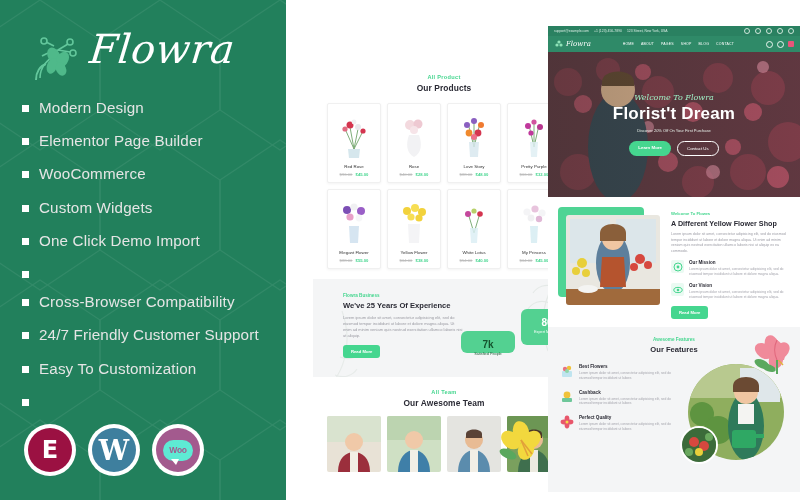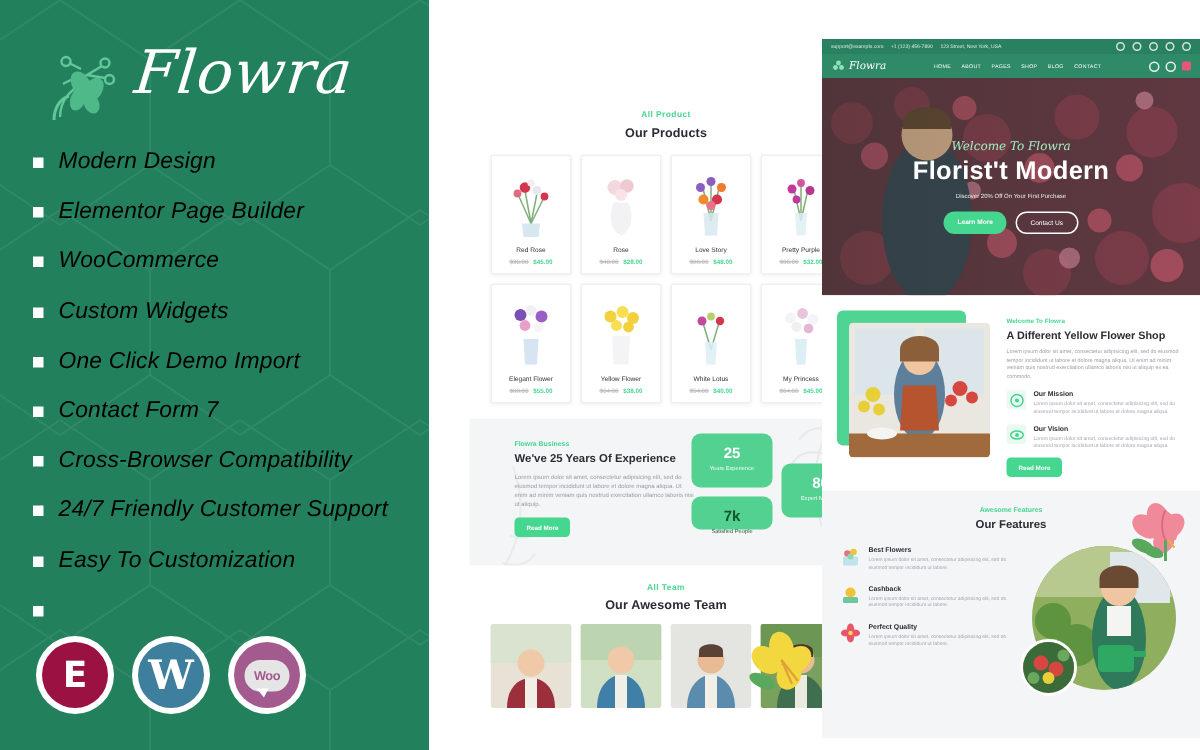--- a/index.html
+++ b/index.html
@@ -12,32 +12,32 @@
     background:#22805c;overflow:hidden;}
   .hexbg{position:absolute;inset:0;opacity:.16;}
   .brand{position:absolute;left:30px;top:28px;width:230px;height:62px;}
   .brand svg{position:absolute;left:0;top:4px;}
   .brandword{position:absolute;left:60px;top:-2px;font-family:"DejaVu Serif",serif;
     font-style:italic;font-size:40px;color:#ffffff;letter-spacing:.5px;
     transform:skewX(-6deg);}
   .flist{position:absolute;left:22px;top:98px;width:260px;}
   .fitem{display:flex;align-items:flex-start;margin-bottom:14.2px;}
   .bullet{width:7px;height:7px;background:#ffffff;margin-top:7px;margin-right:10px;flex:none;}
-  .ftext{color:#000000;font-size:15.2px;line-height:19px;letter-spacing:.15px;font-style:italic;}
+  .ftext{color:#e5e5e5;font-size:15.2px;line-height:19px;letter-spacing:.15px;}
   .logos{position:absolute;left:24px;top:424px;display:flex;gap:12px;}
   .logocircle{width:52px;height:52px;border-radius:50%;background:#ffffff;
     display:flex;align-items:center;justify-content:center;}
   .logoinner{width:44px;height:44px;border-radius:50%;display:flex;
     align-items:center;justify-content:center;color:#fff;}
   .el{background:#9b1142;}
   .wp{background:#3e7f9e;}
   .woo{background:#a35a8e;}
   .el-g{font-size:24px;font-weight:bold;font-family:"DejaVu Sans",sans-serif;color:#fff;}
   .wp-g{font-size:27px;font-family:"DejaVu Serif",serif;font-weight:bold;color:#fff;}
-  .woo-bub{width:30px;height:21px;background:#e5e5e5;border-radius:11px;position:relative;
+  .woo-bub{width:30px;height:21px;background:#5eead4;border-radius:11px;position:relative;
     display:flex;align-items:center;justify-content:center;}
   .woo-bub span{font-size:8.5px;font-weight:bold;color:#a35a8e;letter-spacing:-.3px;}
   .woo-bub:after{content:"";position:absolute;left:8px;bottom:-4px;width:0;height:0;
     border-left:5px solid transparent;border-right:3px solid transparent;
     border-top:6px solid #fff;}
 
   
   .midcol{position:absolute;left:286px;top:60px;width:262px;height:440px;
     background:#ffffff;overflow:hidden;padding-left:27px;}
   .sec-label{text-align:center;color:#45d68f;font-size:5.6px;letter-spacing:.3px;
@@ -202,21 +202,20 @@
       <div class="fitem">
         <div class="bullet"></div>
         <div class="ftext">Custom Widgets</div>
       </div>
       <div class="fitem">
         <div class="bullet"></div>
         <div class="ftext">One Click Demo Import</div>
       </div>
       <div class="fitem">
         <div class="bullet"></div>
-        <div class="ftext">Contact Form 7</div>
       </div>
       <div class="fitem">
         <div class="bullet"></div>
         <div class="ftext">Cross-Browser Compatibility</div>
       </div>
       <div class="fitem">
         <div class="bullet"></div>
         <div class="ftext">24/7 Friendly Customer Support</div>
       </div>
       <div class="fitem">
@@ -437,24 +436,20 @@
         </g>
       </svg>
 
       <div class="exptext">
         <div class="explabel">Flowra Business</div>
         <div class="exphead">We've 25 Years Of Experience</div>
         <div class="expbody">Lorem ipsum dolor sit amet, consectetur adipisicing elit, sed do eiusmod tempor incididunt ut labore et dolore magna aliqua. Ut enim ad minim veniam quis nostrud exercitation ullamco laboris nisi ut aliquip.</div>
         <div class="btn-mini">Read More</div>
       </div>
 
-      <div class="statA">
-        <div class="statnum">25</div>
-        <div class="statcap">Years Experience</div>
-      </div>
       <div class="statB">
         <div class="statnum">7k</div>
         <div class="statcap">Satisfied People</div>
       </div>
       <div class="statC">
         <div class="statnum">80</div>
         <div class="statcap">Expert Member</div>
       </div>
     </div>
 
@@ -574,21 +569,21 @@
             <circle cx="215" cy="15" r="6"></circle>
           <circle cx="100" cy="75" r="6"></circle>
         </g>
         <ellipse cx="70" cy="95" rx="30" ry="55" fill="#3f4a57"></ellipse>
         <circle cx="70" cy="38" r="17" fill="#e8b894"></circle>
         <path d="M54 30 C54 16, 86 16, 86 30 L86 34 L54 34 Z" fill="#6b4a33"></path>
       </svg>
       <div class="heroshade"></div>
       <div class="herotxt">
         <div class="herosub">Welcome To Flowra</div>
-        <div class="herotitle">Florist't Modern</div>
+        <div class="herotitle">Florist't Dream</div>
         <div class="herodesc">Discover 20% Off On Your First Purchase</div>
         <div class="herobtns">
           <div class="hb1">Learn More</div>
           <div class="hb2">Contact Us</div>
         </div>
       </div>
     </div>
 
     <div class="aboutsec">
       <div class="aboutimgwrap">

